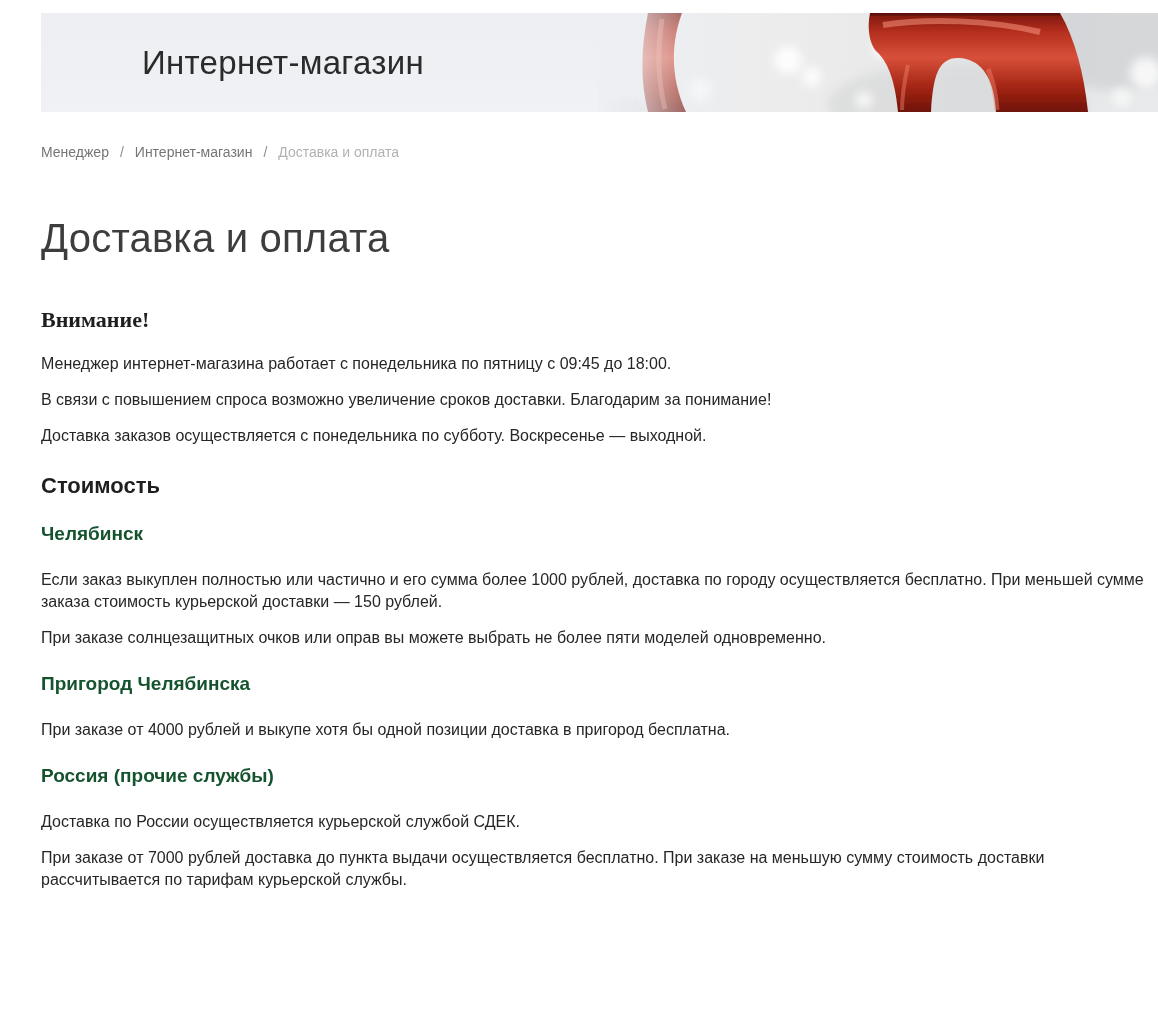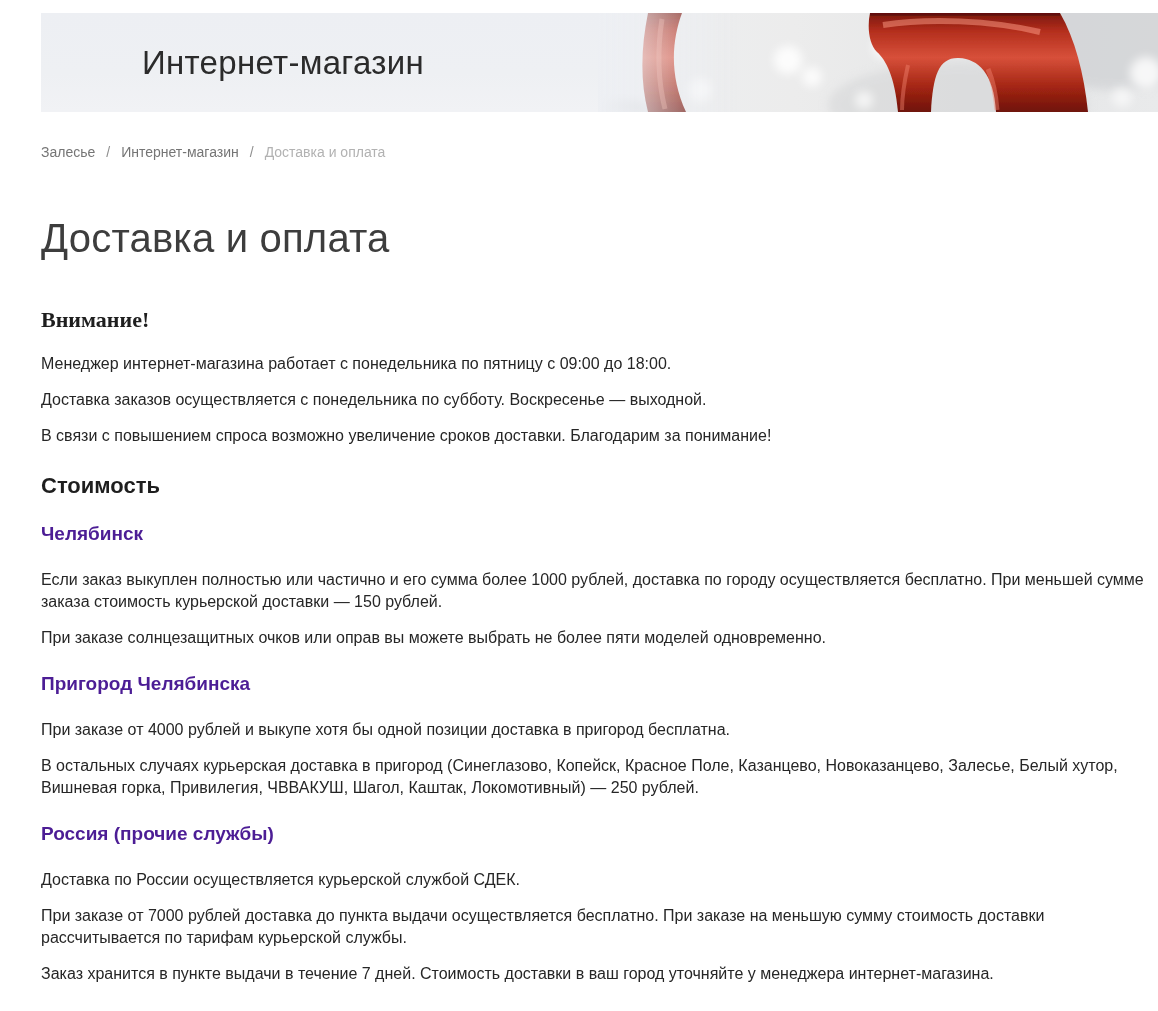--- a/index.html
+++ b/index.html
@@ -79,21 +79,21 @@
     font-size: 22px;
     font-weight: 700;
     color: #1e1e1e;
   }
   .h2-attention { margin: 46px 0 0; font-family: Liberation Serif, serif; }
   .h2-delivery  { margin: 26px 0 0; }
   h3 {
     margin: 24px 0 0;
     font-size: 19px;
     font-weight: 700;
-    color: #4c1d95;
+    color: #14532d;
   }
   p {
     margin: 14px 0 0;
     font-size: 16px;
     line-height: 22px;
     color: #262626;
   }
   h2 + p { margin-top: 20px; }
   h3 + p { margin-top: 24px; }
 </style>
@@ -153,39 +153,37 @@
       <path d="M 310,52 C 306,70 304,85 304,97" stroke="#f2836e" stroke-width="4" fill="none" opacity="0.45"></path>
       <path d="M 390,56 C 396,70 398,85 399,97" stroke="#f2836e" stroke-width="5" fill="none" opacity="0.45"></path>
       <path d="M 272,1.5 L 462,1.5" stroke="#4a0c05" stroke-width="3" opacity="0.5"></path>
     </g>
 
     <rect x="0" y="0" width="140" height="99" fill="url(#blendL)"></rect>
   </svg>
 </header>
 
 <nav class="breadcrumb">
-  <a>Залесье</a><span class="sep">/</span><a>Интернет-магазин</a><span class="sep">/</span><span class="current">Доставка и оплата</span>
+  <a>Менеджер</a><span class="sep">/</span><a>Интернет-магазин</a><span class="sep">/</span><span class="current">Доставка и оплата</span>
 </nav>
 
 <main>
   <h1>Доставка и оплата</h1>
 
   <h2 class="h2-attention">Внимание!</h2>
-  <p>Менеджер интернет-магазина работает с понедельника по пятницу с 09:00 до 18:00.</p>
+  <p>Менеджер интернет-магазина работает с понедельника по пятницу с 09:45 до 18:00.</p>
+  <p>В связи с повышением спроса возможно увеличение сроков доставки. Благодарим за понимание!</p>
   <p>Доставка заказов осуществляется с понедельника по субботу. Воскресенье — выходной.</p>
-  <p>В связи с повышением спроса возможно увеличение сроков доставки. Благодарим за понимание!</p>
 
   <h2 class="h2-delivery">Стоимость</h2>
 
   <h3>Челябинск</h3>
   <p>Если заказ выкуплен полностью или частично и его сумма более 1000 рублей, доставка по городу осуществляется бесплатно. При меньшей сумме заказа стоимость курьерской доставки — 150 рублей.</p>
   <p>При заказе солнцезащитных очков или оправ вы можете выбрать не более пяти моделей одновременно.</p>
 
   <h3>Пригород Челябинска</h3>
   <p>При заказе от 4000 рублей и выкупе хотя бы одной позиции доставка в пригород бесплатна.</p>
-  <p>В остальных случаях курьерская доставка в пригород (Синеглазово, Копейск, Красное Поле, Казанцево, Новоказанцево, Залесье, Белый хутор, Вишневая горка, Привилегия, ЧВВАКУШ, Шагол, Каштак, Локомотивный) — 250 рублей.</p>
 
   <h3>Россия (прочие службы)</h3>
   <p>Доставка по России осуществляется курьерской службой СДЕК.</p>
   <p>При заказе от 7000 рублей доставка до пункта выдачи осуществляется бесплатно. При заказе на меньшую сумму стоимость доставки рассчитывается по тарифам курьерской службы.</p>
-  <p>Заказ хранится в пункте выдачи в течение 7 дней. Стоимость доставки в ваш город уточняйте у менеджера интернет-магазина.</p>
 
 </main>
 
 </body></html>

